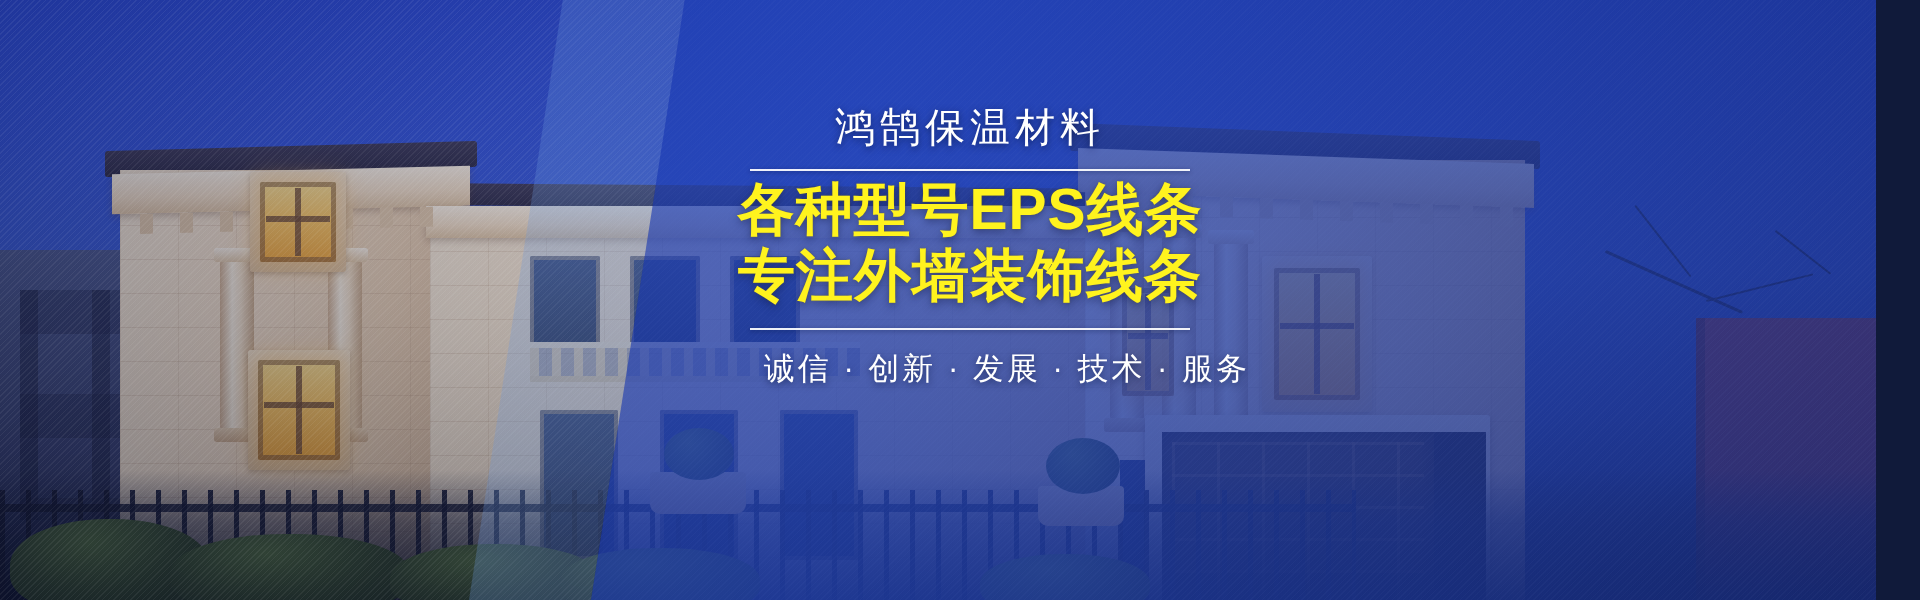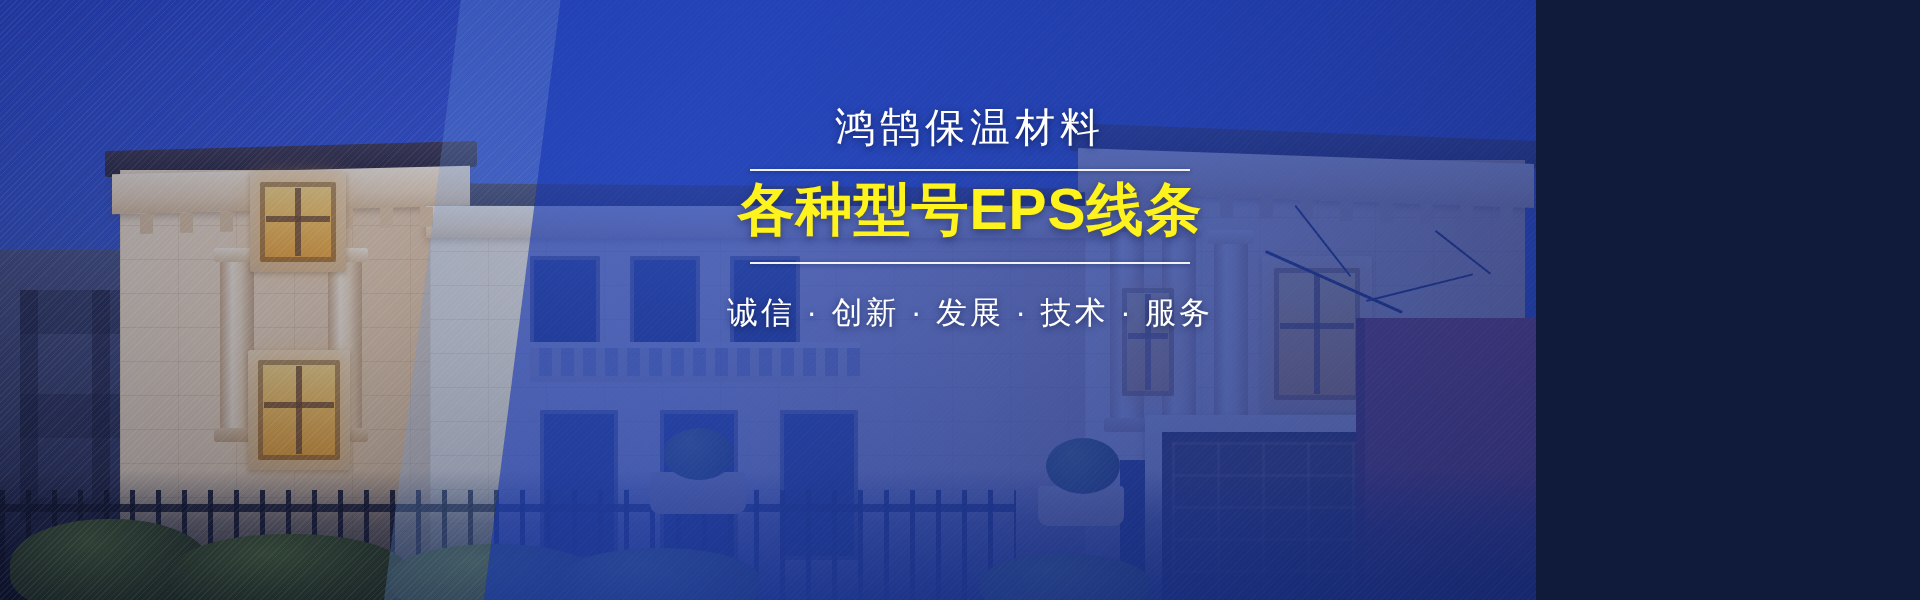--- a/index.html
+++ b/index.html
@@ -5,21 +5,21 @@
   * { margin:0; padding:0; box-sizing:border-box; }
   html, body {
     width:1920px; height:600px;
     background:#101a3a;
     font-family:"Liberation Sans", sans-serif;
     overflow:hidden;
   }
 
   #banner {
     position:relative;
-    width:1536px; height:600px;
+    width:1876px; height:600px;
     overflow:hidden;
     background:#a21caf;
   }
 
   
   .photo { position:absolute; inset:0; overflow:hidden; }
 
   
   .sky {
     position:absolute; inset:0;
@@ -251,27 +251,28 @@
     color:#fff31e;
     font-size:57px; line-height:1.16;
     font-weight:bold;
     letter-spacing:1px;
     white-space:nowrap;
     text-shadow:
       0 0 2px rgba(120,95,0,.45),
       0 3px 9px rgba(20,30,80,.55);
   }
   .tagline {
-    margin-top:28px;
+    margin-top:18px;
     color:#ffffff;
     font-size:31px;
     letter-spacing:3px;
     font-weight:400;
     white-space:nowrap;
     text-shadow:0 2px 7px rgba(5,15,55,.6);
+    text-align:right;
   }
 </style>
 </head>
 <body>
 
 <div id="banner">
 
   <div class="photo">
 
     <div class="sky"></div>
@@ -374,20 +375,21 @@
   <div class="overlay-edge"></div>
 
   <div class="content">
 
     <div class="brand">鸿鹄保温材料</div>
 
     <div class="rule"></div>
 
     <div class="headline">
       <div class="hl">各种型号EPS线条</div>
+      <div class="hl">专注外墙装饰线条</div>
     </div>
 
     <div class="rule bottom"></div>
 
     <div class="tagline">诚信 · 创新 · 发展 · 技术 · 服务</div>
   </div>
 
 </div>
 
 </body></html>

